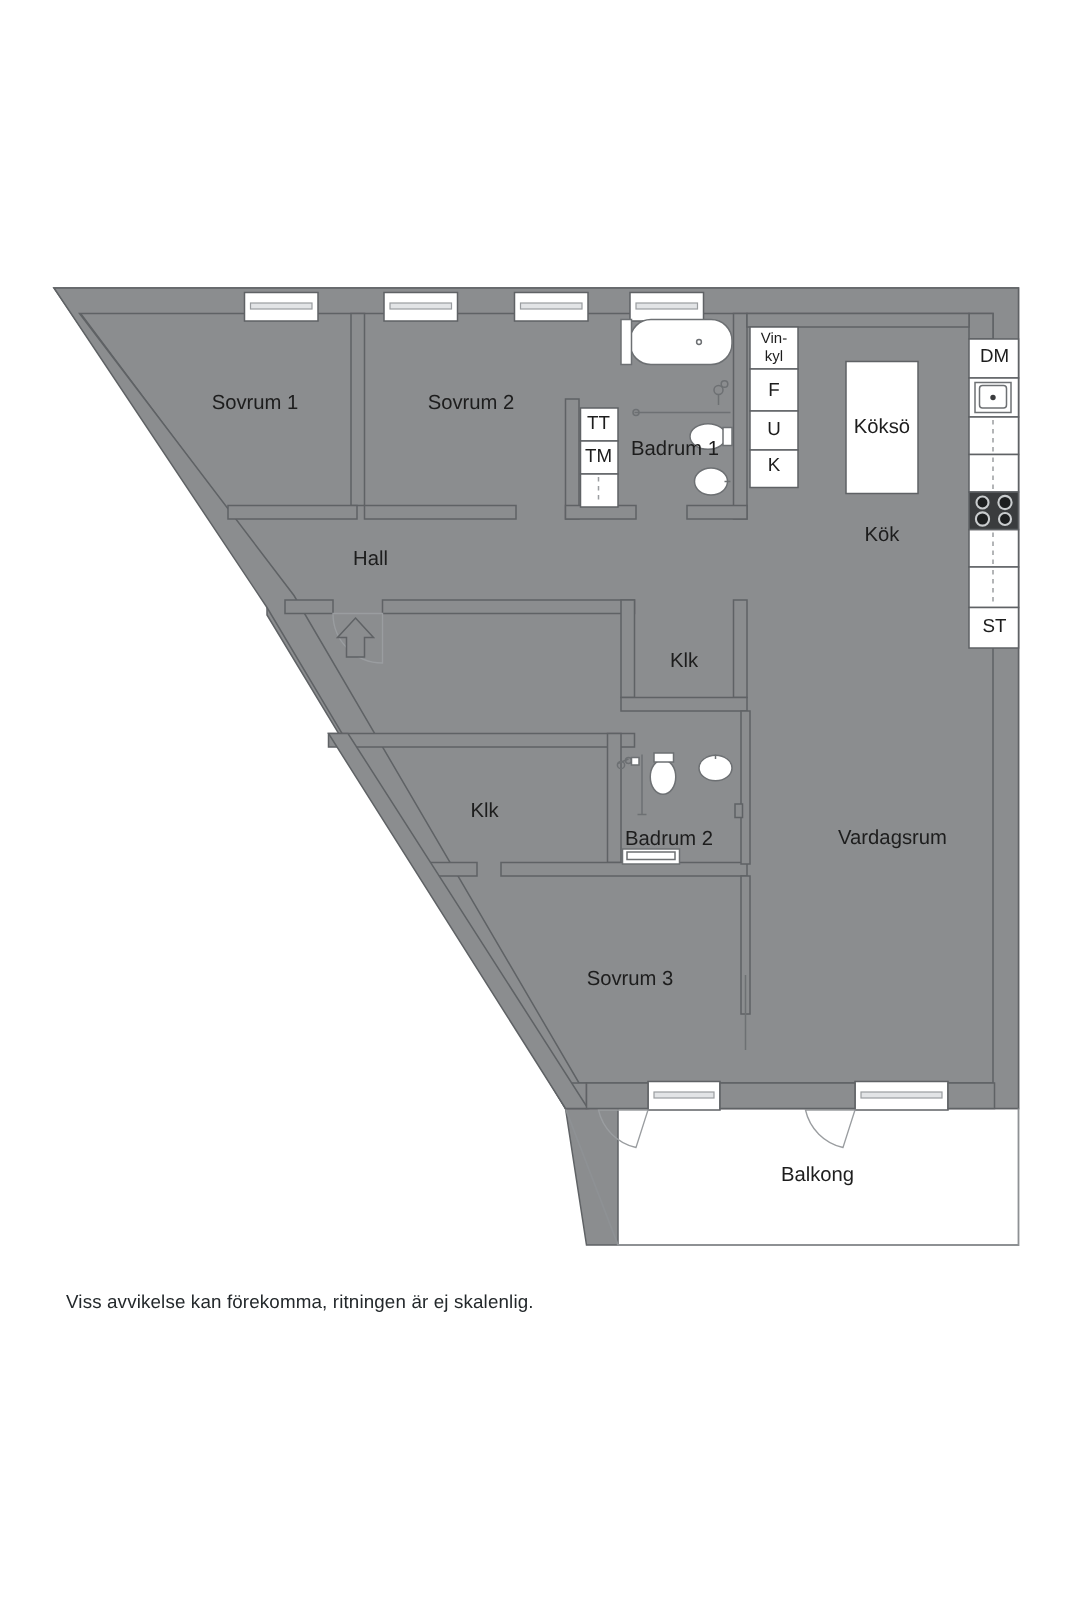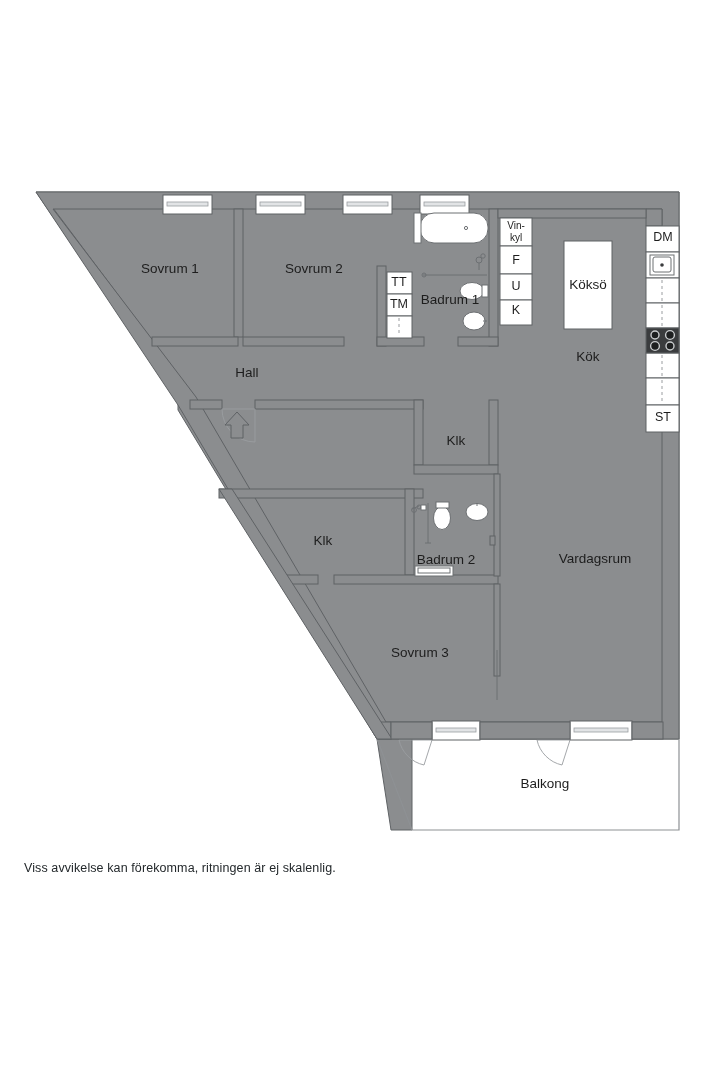--- a/index.html
+++ b/index.html
@@ -42,21 +42,21 @@
   }
   .appl-label-sm {
     font-family: "Liberation Sans", sans-serif;
     font-size: 10px;
     fill: #1d1d1d;
     text-anchor: middle;
     dominant-baseline: middle;
   }
   .caption {
     position: absolute;
-    left: 24px;
+    left: 44px;
     top: 861px;
     font-family: "Liberation Sans", sans-serif;
     font-size: 12.5px;
     color: #23282b;
     letter-spacing: 0.1px;
     white-space: nowrap;
   }
   .wall { fill: #8b8d8f; stroke: #5f6265; stroke-width: 1; stroke-linejoin: miter; }
   .thinline { fill: none; stroke: #6d7073; stroke-width: 1; }
   .fixture { fill: #ffffff; stroke: #6d7073; stroke-width: 1; }

